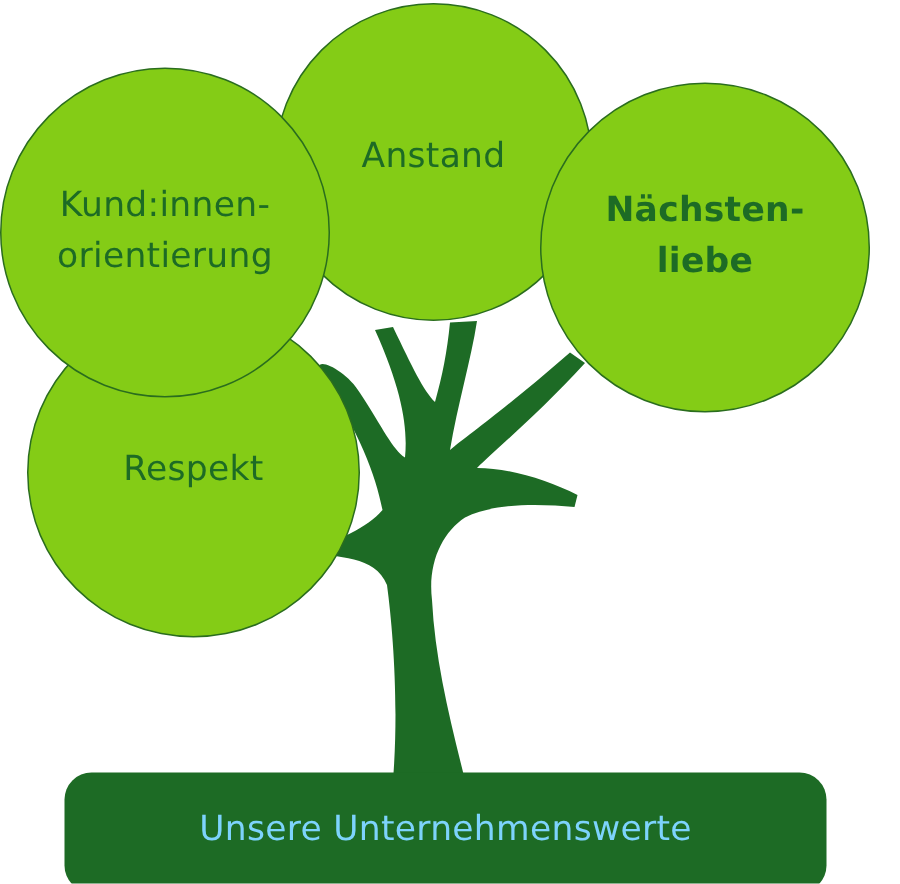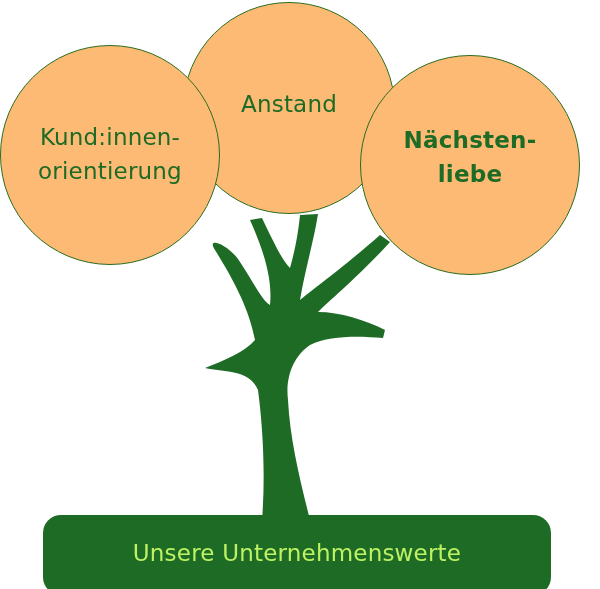--- a/index.html
+++ b/index.html
@@ -1,28 +1,28 @@
 <!DOCTYPE html>
 <html><head>
 <meta charset="utf-8">
 <style>
   html, body { margin: 0; padding: 0; background: #ffffff; }
   body { width: 600px; height: 589px; position: relative; overflow: hidden;
          font-family: "DejaVu Sans", sans-serif; }
   #stage { position: absolute; left: 0; top: 0; width: 600px; height: 589px; }
   svg.tree { position: absolute; left: 0; top: 0; }
-  .circle { position: absolute; border-radius: 50%; background: #fdba74;
+  .circle { position: absolute; border-radius: 50%; background: #84cc16;
             border: 1.5px solid #2a6d1e; box-sizing: border-box;
             display: flex; align-items: center; justify-content: center; }
   .circle-label { color: #1d6b25; font-size: 23px; line-height: 34px; text-align: center;
                   white-space: pre-line; letter-spacing: 0.2px; }
   .base { position: absolute; left: 43px; top: 515px; width: 508px; height: 80px;
           background: #1d6b25; border-radius: 18px; display: flex; align-items: flex-start;
           justify-content: center; }
-  .base-label { color: #bef264; font-size: 23px; margin-top: 25px; letter-spacing: 0.2px; }
+  .base-label { color: #7dd3fc; font-size: 23px; margin-top: 25px; letter-spacing: 0.2px; }
 </style>
 </head>
 <body>
 
 <div id="stage">
 
   <svg class="tree" width="600" height="589" viewBox="0 0 600 589">
     <path fill="#1d6b25" d="
       M 262 520
       C 266 470, 262 420, 258 390
@@ -50,20 +50,23 @@
 
   <div class="circle" style="left:183px; top:2px; width:212px; height:212px;">
     <span class="circle-label" style="margin-top:-8px;">Anstand</span>
   </div>
 
   <div class="circle" style="left:360px; top:55px; width:220px; height:220px;font-weight:bold;">
     <span class="circle-label" style="margin-top:-16px;">Nächsten-
 liebe</span>
   </div>
 
+  <div class="circle" style="left:18px; top:205px; width:222px; height:220px;">
+    <span class="circle-label" style="margin-top:-4px;">Respekt</span>
+  </div>
 
   <div class="circle" style="left:0px; top:45px; width:220px; height:220px;">
     <span class="circle-label" style="margin-top:-2px;">Kund:innen-
 orientierung</span>
   </div>
 
 
   <div class="base">
     <span class="base-label">Unsere Unternehmenswerte</span>
   </div>

